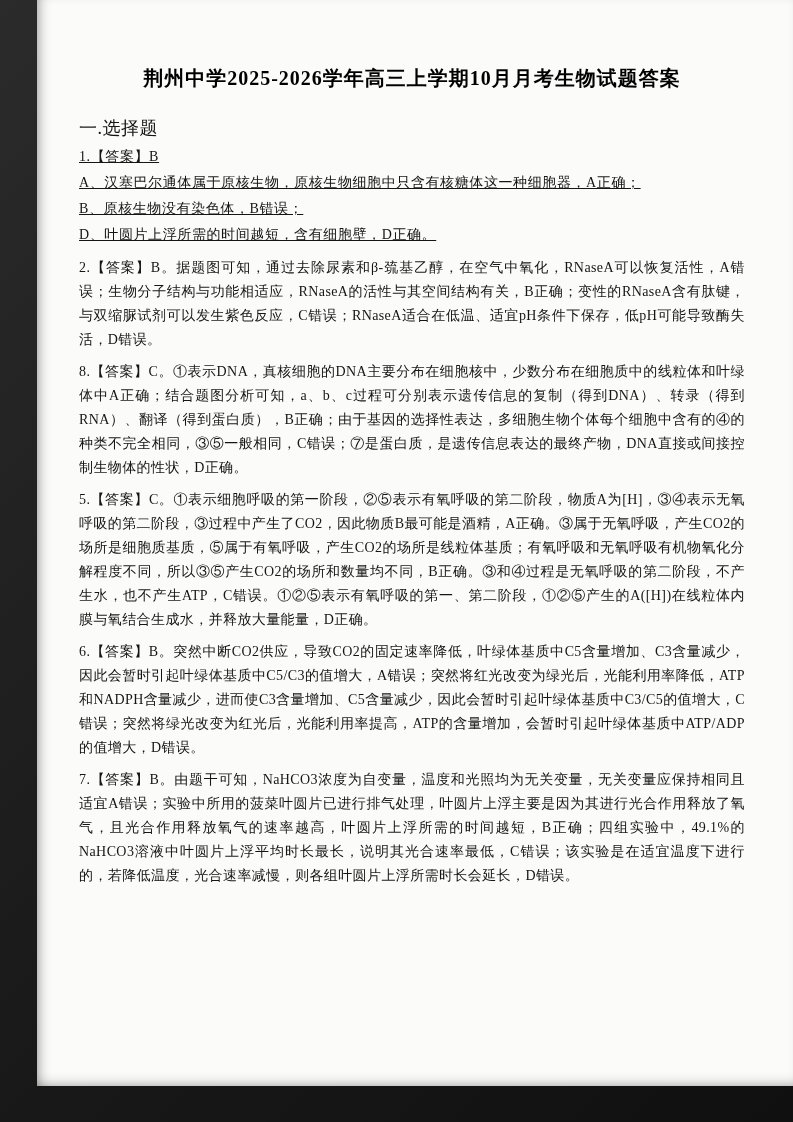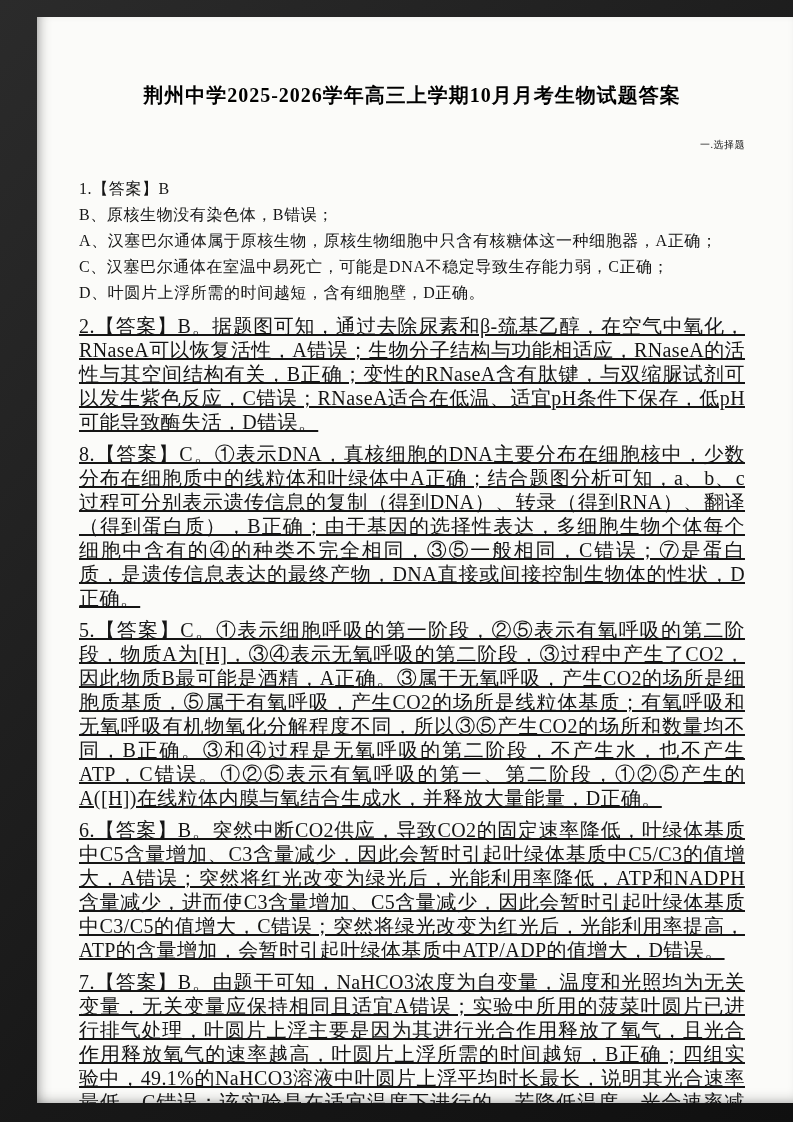--- a/index.html
+++ b/index.html
@@ -11,21 +11,21 @@
     font-family: "Liberation Serif", serif;
   }
   .scan-bg {
     position: absolute;
     inset: 0;
     background: linear-gradient(135deg, #2b2b2b 0%, #181818 60%, #101010 100%);
   }
   .page {
     position: absolute;
     left: 37px;
-    top: 17px;
+    top: 0;
     width: 756px;
     height: 1086px;
     background: #fbfbf9;
     overflow: hidden;
     box-shadow:
       inset 10px 0 14px -10px rgba(0,0,0,0.45),
       inset 0 -10px 14px -10px rgba(0,0,0,0.35);
   }
   .content {
     padding: 64px 48px 0 42px;
@@ -34,56 +34,54 @@
   .doc-title {
     font-size: 20px;
     font-weight: bold;
     text-align: center;
     letter-spacing: 1px;
     line-height: 28px;
     margin-bottom: 26px;
     color: #000;
   }
   .section-heading {
-    font-size: 10px;
+    font-size: 18px;
     line-height: 20px;
-    margin-bottom: 21px;
+    margin-bottom: 6px;
     letter-spacing: 0.5px;
-    text-align: right;
   }
   .ans-item + .ans-item { margin-top: 8px; }
   .ans-line {
-    font-size: 16px;
+    font-size: 14px;
     line-height: 26px;
     letter-spacing: 0.6px;
     white-space: normal;
+    text-decoration: underline;
   }
   .ans-para {
-    font-size: 20px;
+    font-size: 14px;
     line-height: 24px;
     letter-spacing: 0.4px;
     text-align: justify;
     text-justify: inter-ideograph;
-    text-decoration: underline;
   }
 </style>
 </head>
 <body>
 
 <div class="scan-bg">
   <div class="page">
     <div class="content">
       <h1 class="doc-title">荆州中学2025-2026学年高三上学期10月月考生物试题答案</h1>
       <div class="section-heading">一.选择题</div>
       <main>
           <div class="ans-item">
             <div class="ans-line">1.【答案】B</div>
+            <div class="ans-line">A、汉塞巴尔通体属于原核生物，原核生物细胞中只含有核糖体这一种细胞器，A正确；</div>
             <div class="ans-line">B、原核生物没有染色体，B错误；</div>
-            <div class="ans-line">A、汉塞巴尔通体属于原核生物，原核生物细胞中只含有核糖体这一种细胞器，A正确；</div>
-            <div class="ans-line">C、汉塞巴尔通体在室温中易死亡，可能是DNA不稳定导致生存能力弱，C正确；</div>
             <div class="ans-line">D、叶圆片上浮所需的时间越短，含有细胞壁，D正确。</div>
           </div>
           <div class="ans-item">
             <div class="ans-para">2.【答案】B。据题图可知，通过去除尿素和β-巯基乙醇，在空气中氧化，RNaseA可以恢复活性，A错误；生物分子结构与功能相适应，RNaseA的活性与其空间结构有关，B正确；变性的RNaseA含有肽键，与双缩脲试剂可以发生紫色反应，C错误；RNaseA适合在低温、适宜pH条件下保存，低pH可能导致酶失活，D错误。</div>
           </div>
           <div class="ans-item">
             <div class="ans-para">8.【答案】C。①表示DNA，真核细胞的DNA主要分布在细胞核中，少数分布在细胞质中的线粒体和叶绿体中A正确；结合题图分析可知，a、b、c过程可分别表示遗传信息的复制（得到DNA）、转录（得到RNA）、翻译（得到蛋白质），B正确；由于基因的选择性表达，多细胞生物个体每个细胞中含有的④的种类不完全相同，③⑤一般相同，C错误；⑦是蛋白质，是遗传信息表达的最终产物，DNA直接或间接控制生物体的性状，D正确。</div>
           </div>
           <div class="ans-item">
             <div class="ans-para">5.【答案】C。①表示细胞呼吸的第一阶段，②⑤表示有氧呼吸的第二阶段，物质A为[H]，③④表示无氧呼吸的第二阶段，③过程中产生了CO2，因此物质B最可能是酒精，A正确。③属于无氧呼吸，产生CO2的场所是细胞质基质，⑤属于有氧呼吸，产生CO2的场所是线粒体基质；有氧呼吸和无氧呼吸有机物氧化分解程度不同，所以③⑤产生CO2的场所和数量均不同，B正确。③和④过程是无氧呼吸的第二阶段，不产生水，也不产生ATP，C错误。①②⑤表示有氧呼吸的第一、第二阶段，①②⑤产生的A([H])在线粒体内膜与氧结合生成水，并释放大量能量，D正确。</div>

